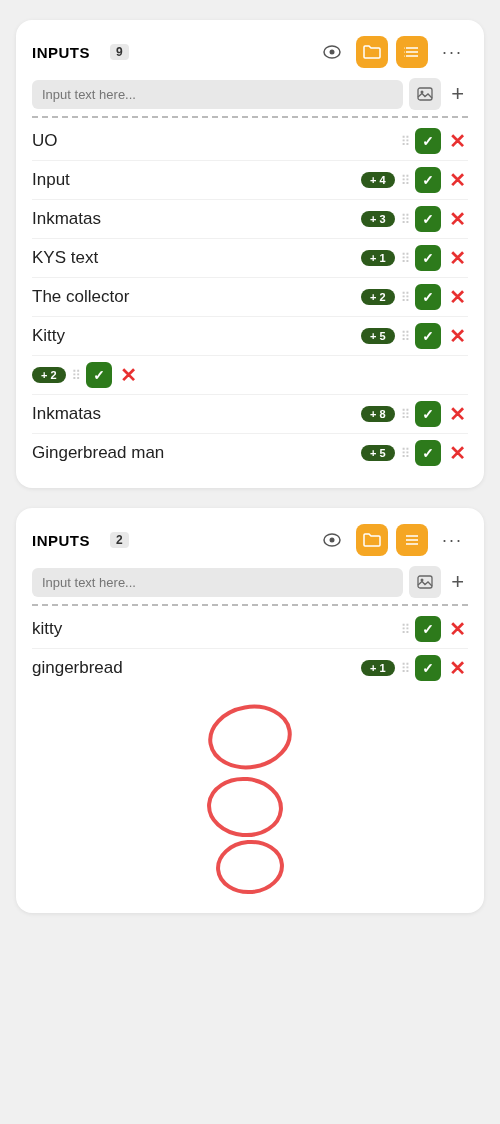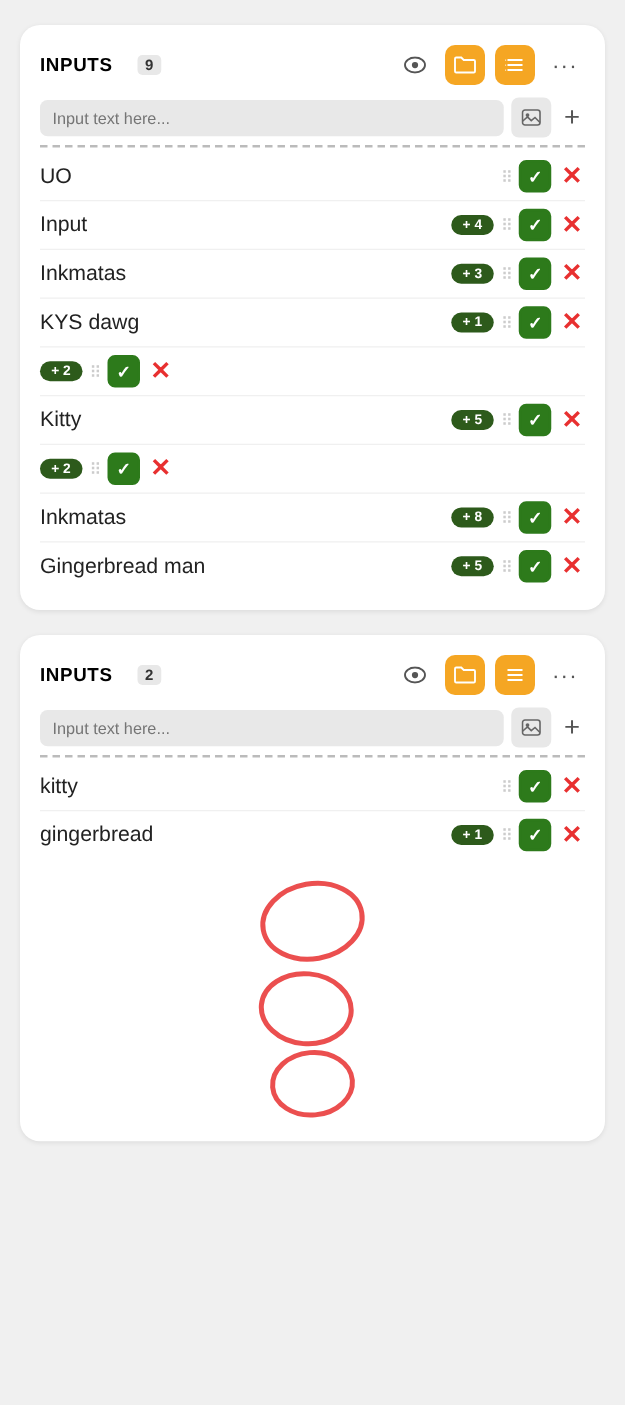--- a/index.html
+++ b/index.html
@@ -270,28 +270,29 @@
 
     <div class="list-item">
       <span class="item-name">Inkmatas</span>
       <span class="tag-badge">+ 3</span>
       <span class="drag-dots">⠿</span>
       <button class="check-btn">✓</button>
       <button class="x-btn">✕</button>
     </div>
 
     <div class="list-item">
-      <span class="item-name">KYS dawg</span>
+      <span class="item-name">KYS text</span>
       <span class="tag-badge">+ 1</span>
       <span class="drag-dots">⠿</span>
       <button class="check-btn">✓</button>
       <button class="x-btn">✕</button>
     </div>
 
     <div class="list-item">
+      <span class="item-name">The collector</span>
       <span class="tag-badge">+ 2</span>
       <span class="drag-dots">⠿</span>
       <button class="check-btn">✓</button>
       <button class="x-btn">✕</button>
     </div>
 
     <div class="list-item">
       <span class="item-name">Kitty</span>
       <span class="tag-badge">+ 5</span>
       <span class="drag-dots">⠿</span>

